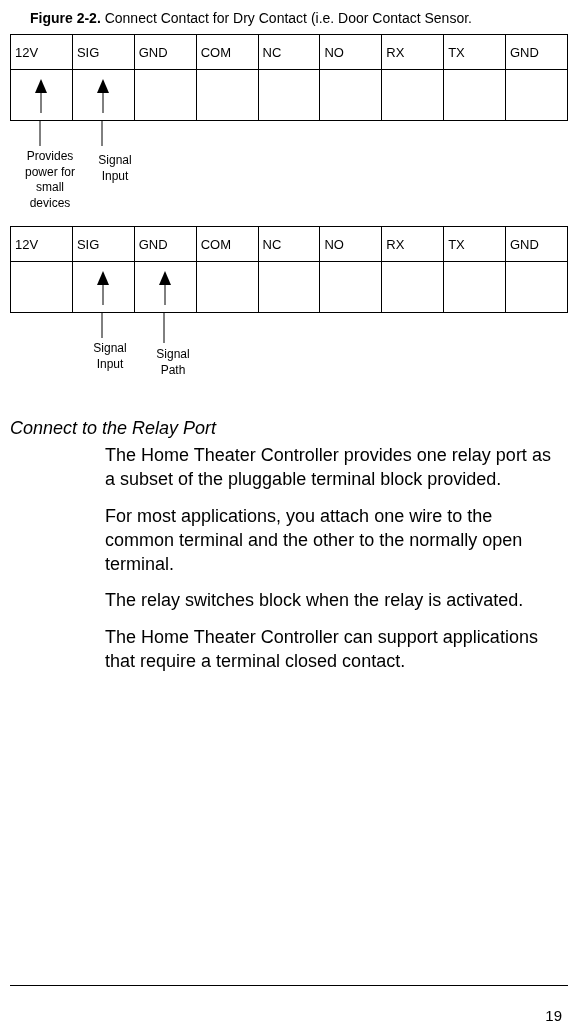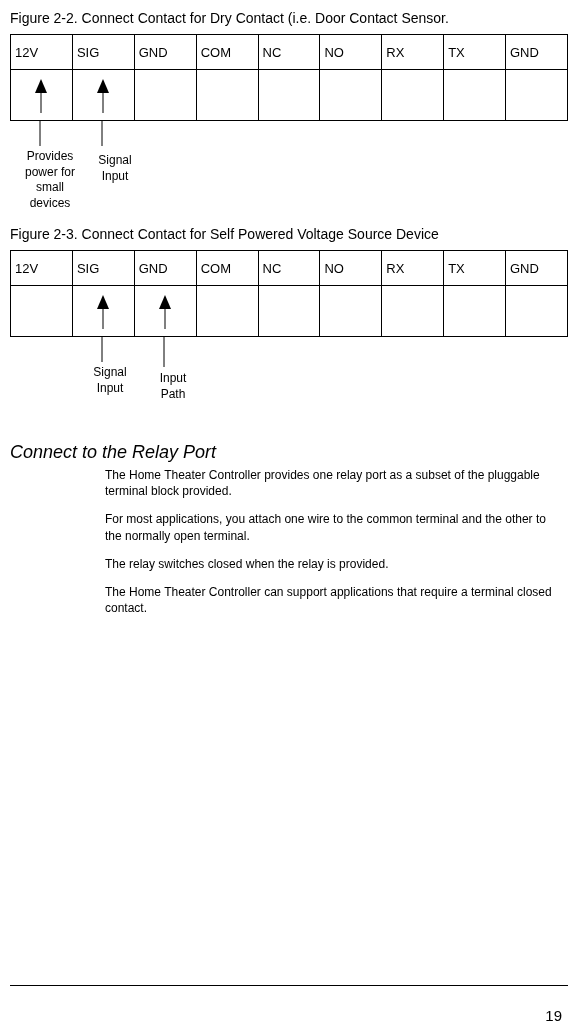--- a/index.html
+++ b/index.html
@@ -10,21 +10,22 @@
       height: 1016px;
       position: relative;
       background: white;
     }
     .figure-title {
       font-size: 14px;
       font-weight: normal;
       margin: 0 0 8px 0;
     }
     .figure-title strong {
-      font-weight: normal;
+      font-weight: bold;
+      margin-left: 20px;
     }
     .pin-table {
       border-collapse: collapse;
       width: 558px;
       table-layout: fixed;
     }
     .pin-table td {
       border: 1px solid black;
       padding: 6px 4px;
       font-size: 13px;
@@ -49,21 +50,21 @@
       font-size: 12px;
       line-height: 1.3;
     }
     .section-heading {
       font-style: italic;
       font-size: 18px;
       font-weight: normal;
       margin: 10px 0 4px 0;
     }
     .body-text {
-      font-size: 12px;
+      font-size: 18px;
       line-height: 1.35;
       margin: 0 10px 12px 95px;
     }
     .page-number {
       position: absolute;
       bottom: 12px;
       right: 16px;
       font-size: 15px;
       text-align: center;
     }
@@ -127,24 +128,20 @@
     <svg width="200" height="35" style="position:absolute;top:0;left:0">
       <line x1="30" y1="0" x2="30" y2="25" stroke="black" stroke-width="1"></line>
       <line x1="92" y1="0" x2="92" y2="25" stroke="black" stroke-width="1"></line>
     </svg>
     <div class="annotation-label" style="top:28px;left:5px;width:70px">Provides power for small devices</div>
     <div class="annotation-label" style="top:32px;left:80px;width:50px">Signal Input</div>
   </div>
 </div>
 
 <div class="fig-block">
-  <p class="figure-title">
-    <strong>Figure 2-3.</strong>
-    <span>Connect Contact for Self Powered Voltage Source Device</span>
-  </p>
   <table class="pin-table">
     <tbody>
         <tr>
       <td>12V</td>
       <td>SIG</td>
       <td>GND</td>
       <td>COM</td>
       <td>NC</td>
       <td>NO</td>
       <td>RX</td>
@@ -173,24 +170,24 @@
       <td></td>
     </tr>
   </tbody>
     </table>
   <div class="annotation-container">
     <svg width="260" height="35" style="position:absolute;top:0;left:0">
       <line x1="92" y1="0" x2="92" y2="25" stroke="black" stroke-width="1"></line>
       <line x1="154" y1="0" x2="154" y2="30" stroke="black" stroke-width="1"></line>
     </svg>
     <div class="annotation-label" style="top:28px;left:75px;width:50px">Signal Input</div>
-    <div class="annotation-label" style="top:34px;left:138px;width:50px">Input Path</div>
+    <div class="annotation-label" style="top:34px;left:138px;width:50px">Signal Path</div>
   </div>
 </div>
 
 <h2 class="section-heading">Connect to the Relay Port</h2>
 <p class="body-text">The Home Theater Controller provides one relay port as a subset of the pluggable terminal block provided.</p>
 <p class="body-text">For most applications, you attach one wire to the common terminal and the other to the normally open terminal.</p>
-<p class="body-text">The relay switches closed when the relay is provided.</p>
+<p class="body-text">The relay switches block when the relay is activated.</p>
 <p class="body-text">The Home Theater Controller can support applications that require a terminal closed contact.</p>
 
 <hr class="page-rule">
 <div class="page-number">19</div>
 
 </body></html>

